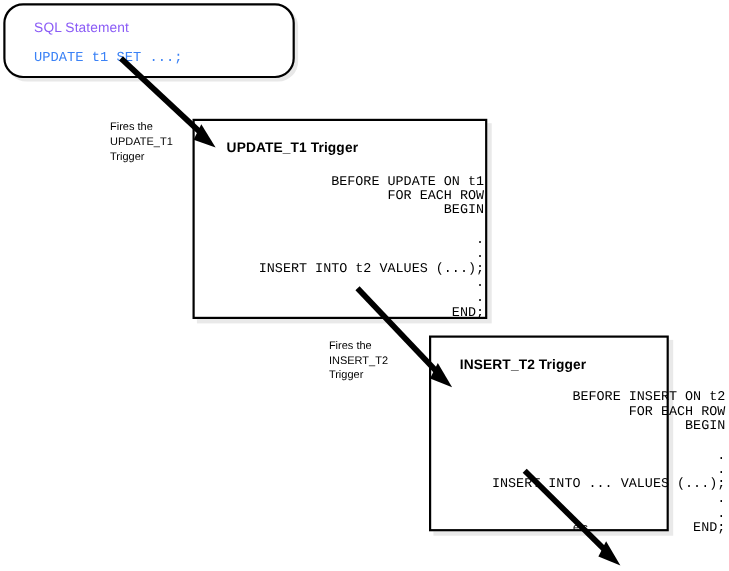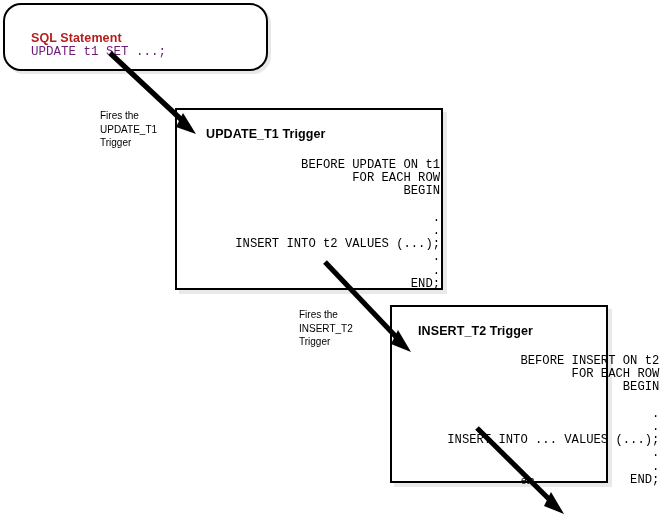--- a/index.html
+++ b/index.html
@@ -36,32 +36,31 @@
     height: 68px;
     border: 2px solid #000000;
     border-radius: 18px;
     box-shadow: 3px 3px 0 0 #e8e8e8;
   }
   .sql-title {
     position: absolute;
     left: 26px;
     top: 13px;
     font-size: 12.5px;
-    font-weight: bold;
-    color: #b91c1c;
+    font-weight: normal;
+    color: #8b5cf6;
     letter-spacing: 0.1px;
-    margin-top: 13px;
   }
   .sql-code {
     position: absolute;
     left: 26px;
     top: 40px;
     font-family: "Liberation Mono", "DejaVu Sans Mono", monospace;
     font-size: 12.5px;
-    color: #701a75;
+    color: #3b82f6;
     white-space: pre;
   }
 
   
   .trigger-box {
     border: 2px solid #000000;
     box-shadow: 4px 4px 0 0 #e9e9e9;
   }
   .trigger-box.update-t1 {
     left: 175px;

